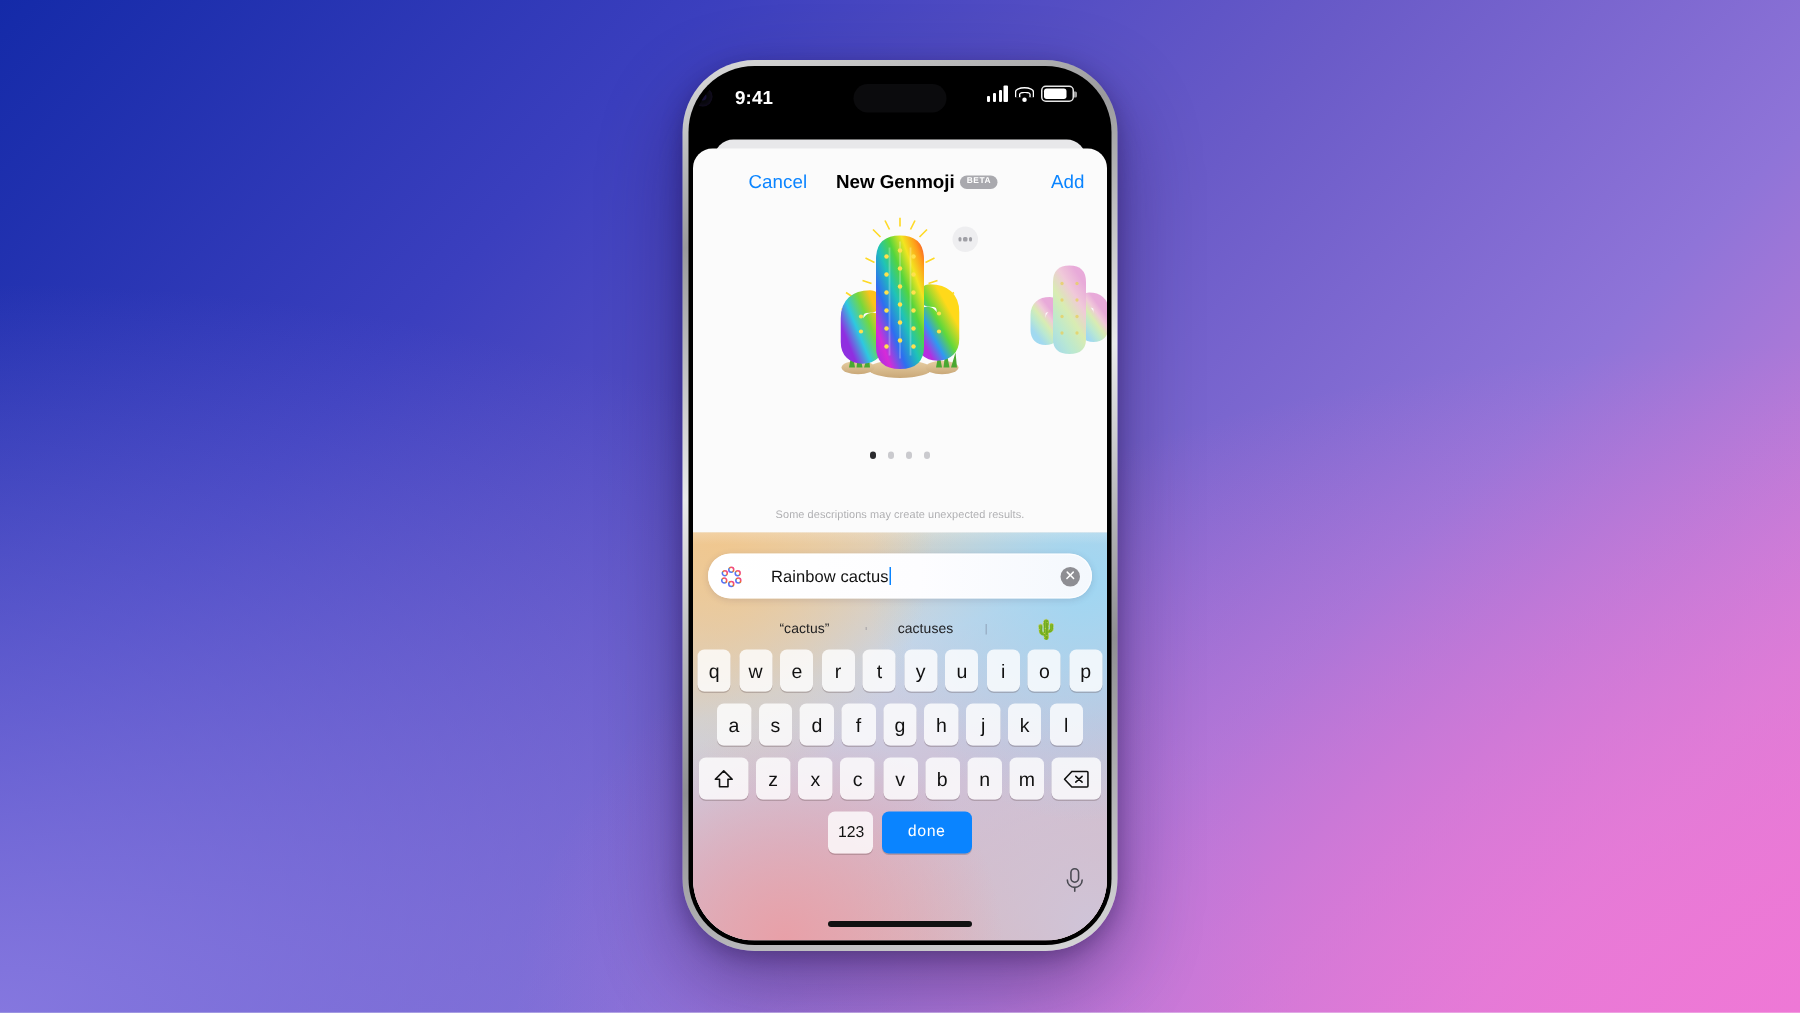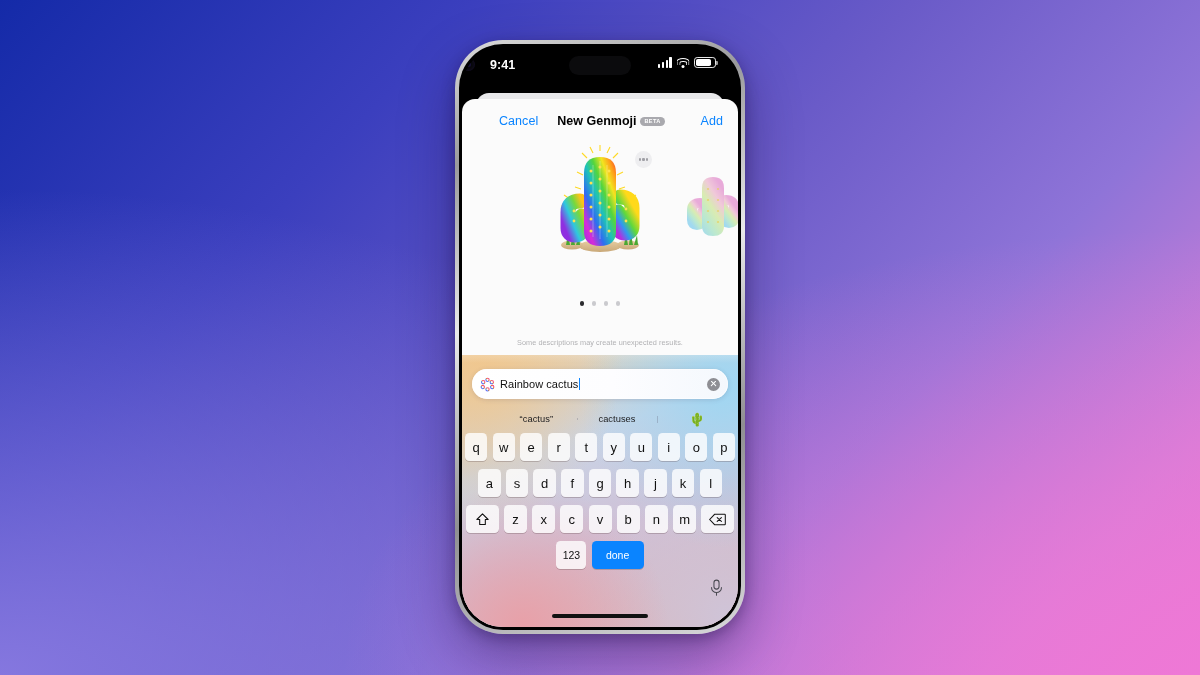--- a/index.html
+++ b/index.html
@@ -139,21 +139,21 @@
     position:absolute; left:0; right:0; top:-34px; height:42px;
     background:linear-gradient(to bottom, rgba(251,251,251,1) 0%, rgba(251,251,251,0) 100%);
     pointer-events:none; z-index:3;
   }
 
   
   #inputRow { position:absolute; top:14px; left:10px; right:10px; z-index:6; }
   #inputField {
     height:30px; border-radius:16px;
     background:linear-gradient(to right,#ffffff 0%,#fdfdff 55%,#f4f8fd 100%);
-    display:flex; align-items:center; padding:0 8px 0 8px; gap:5px;
+    display:flex; align-items:center; padding:0 8px 0 8px; gap:19px;
     box-shadow:0 1px 5px rgba(60,50,90,.16), 0 0 0 .8px rgba(255,255,255,.7) inset;
     cursor:text;
   }
   #aiIcon { width:15px;height:15px;flex:0 0 15px; }
   #inputText { flex:1; font-size:11px; color:#111; letter-spacing:.05px; position:relative; white-space:nowrap; }
   #caret {
     display:inline-block; width:1.3px; height:12px; background:#0a84ff;
     vertical-align:-2px; margin-left:.5px;
   }
   #clearBtn {
@@ -188,21 +188,21 @@
     border-radius:4.6px; height:28px; width:23px;
     display:flex;align-items:center;justify-content:center;
     font-size:13px; color:#111; cursor:pointer;
     box-shadow:0 1px 0 rgba(90,70,70,.28);
   }
   .krow.r2 { padding:0 13px; }
   .krow.r3 { padding:0 0; }
   .key.wide { width:33px; }
   .key.num { width:30px; font-size:10.5px; }
   .key.space { flex:1; max-width:127px; font-size:10.5px; }
-  .key.done { width:52px; background:#0a84ff; color:#fff; font-size:10.5px; }
+  .key.done { width:60px; background:#0a84ff; color:#fff; font-size:10.5px;font-family:Liberation Mono, monospace; }
   .key svg { display:block; }
 
   #micRow { position:absolute; right:14px; bottom:26px; z-index:5; cursor:pointer; }
 
   #homeIndicator {
     position:absolute; left:50%; transform:translateX(-50%); bottom:9px;
     width:96px; height:3.6px; border-radius:3px; background:#111; z-index:20;
   }
 </style>
 </head>

